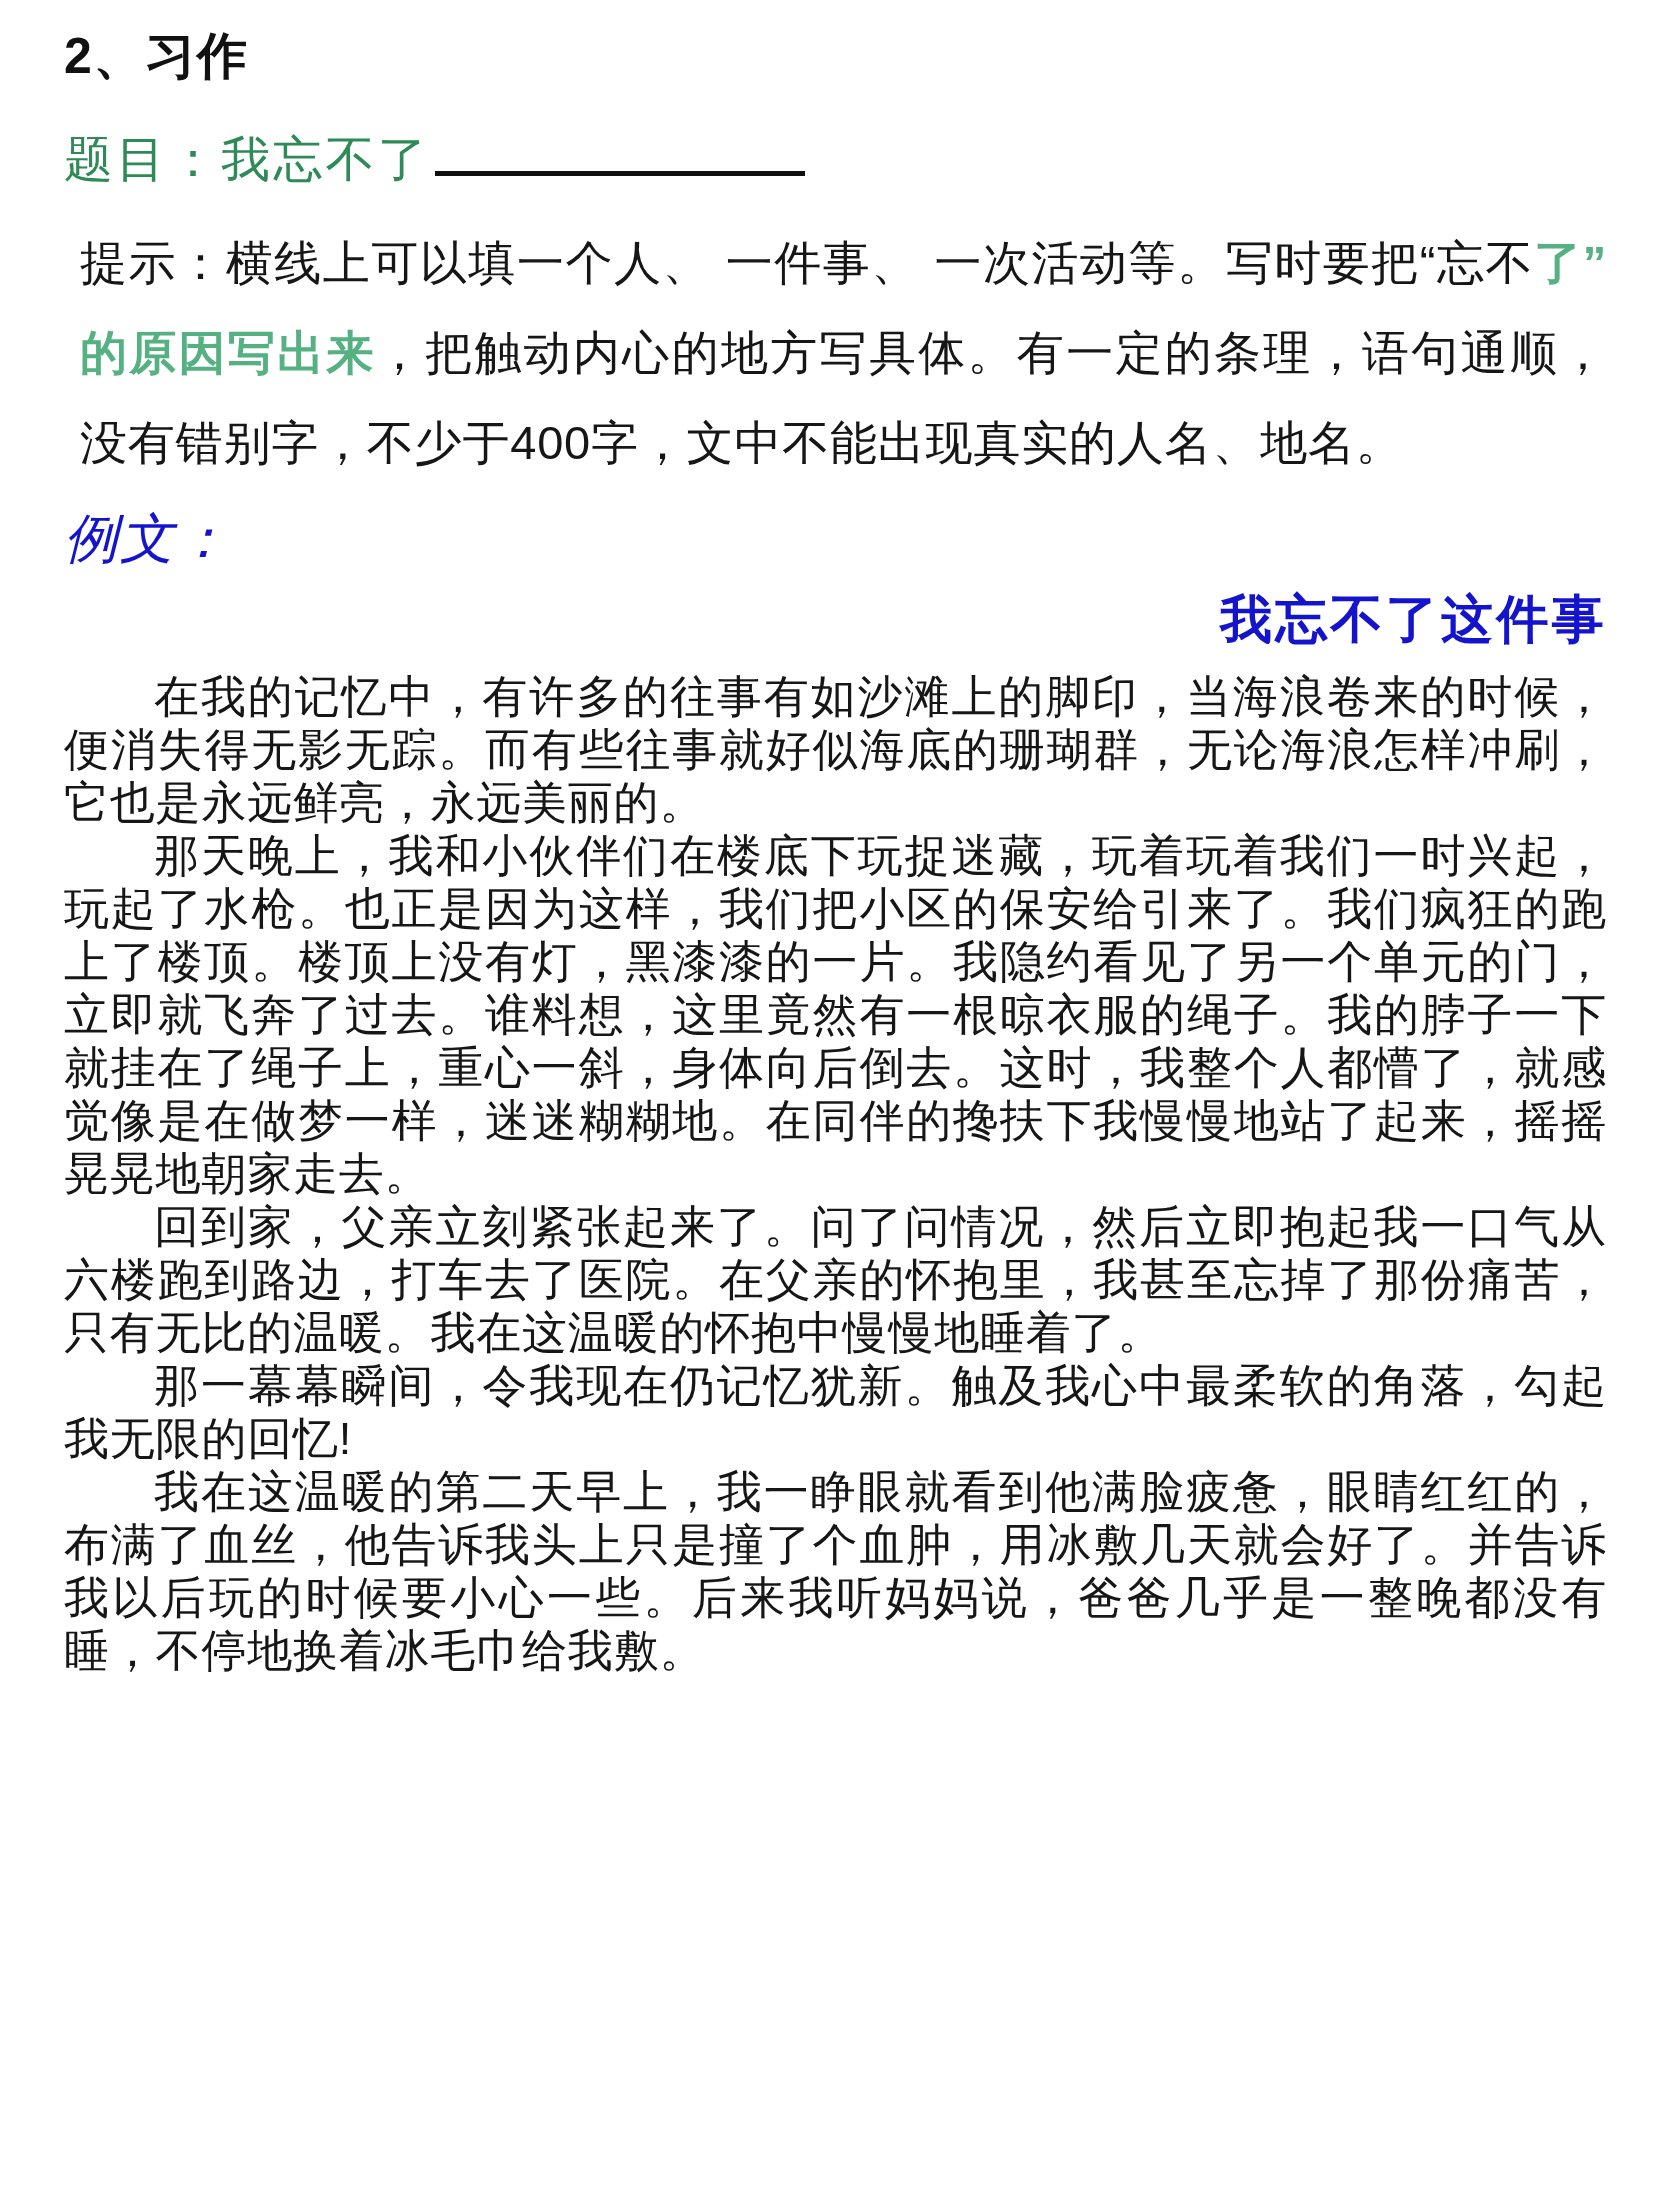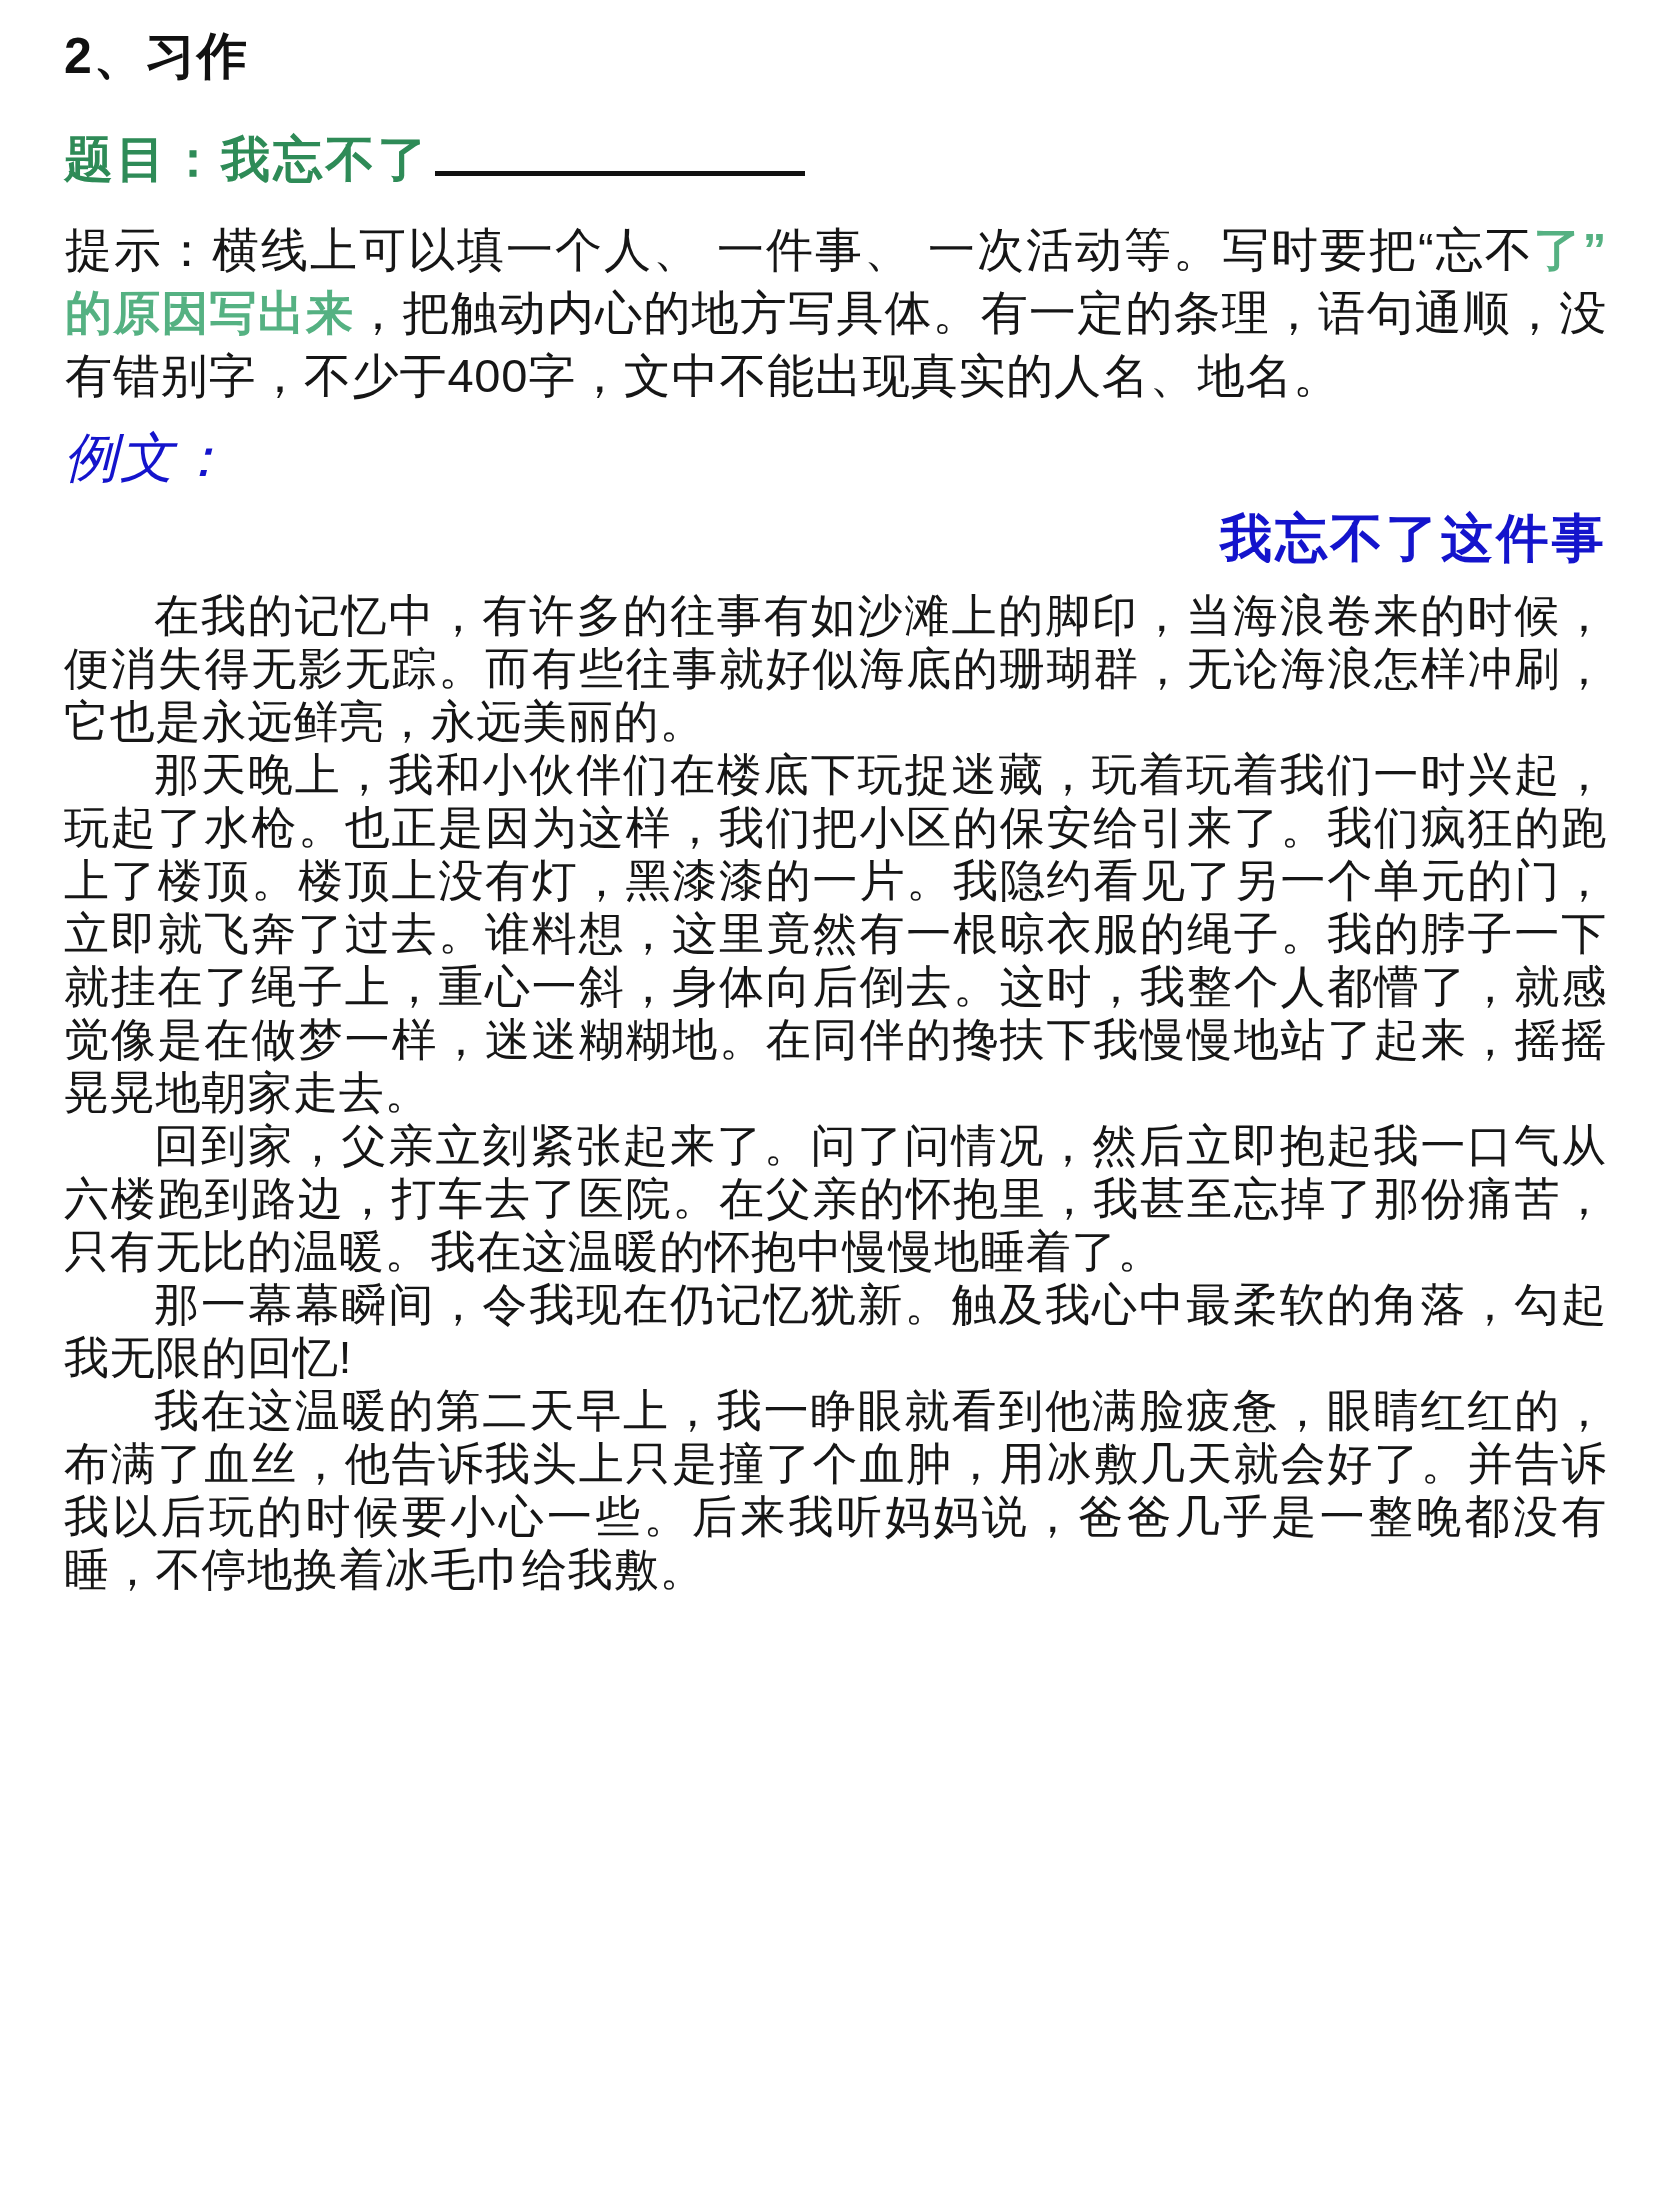--- a/index.html
+++ b/index.html
@@ -29,36 +29,36 @@
     color:#111;
     letter-spacing:1.7px;
     margin:0 0 32px 0;
   }
   .topic-line{
     margin:0 0 25px 0;
     white-space:nowrap;
   }
   .topic-label{
     font-size:49px;
-    font-weight:bold;
+    font-weight:normal;
     color:var(--topic-green);
     letter-spacing:3.3px;
   }
   .blank-underline{
     display:inline-block;
     width:370px;
     height:49px;
     border-bottom:5.9px solid #111;
     vertical-align:baseline;
     margin-left:5px;
   }
   .hint{
     font-size:47px;
-    line-height:63px;
-    margin:0 0 15px 1px;
+    line-height:90px;
+    margin:0 0 15px 16px;
     color:#161616;
     letter-spacing:0.8px;
     text-align:justify;
   }
   .hint .green{
     color:var(--hint-green);
     font-weight:bold;
   }
   .example-label{
     font-size:54px;

